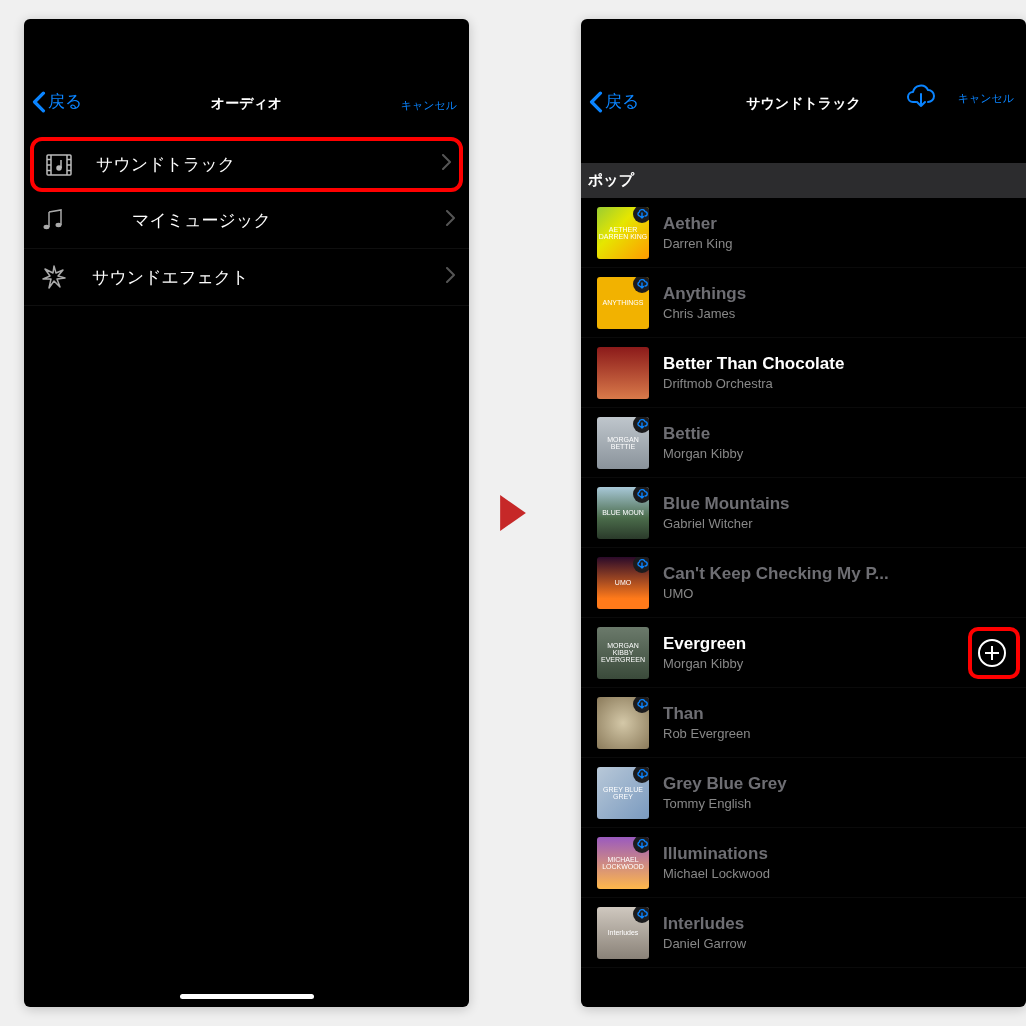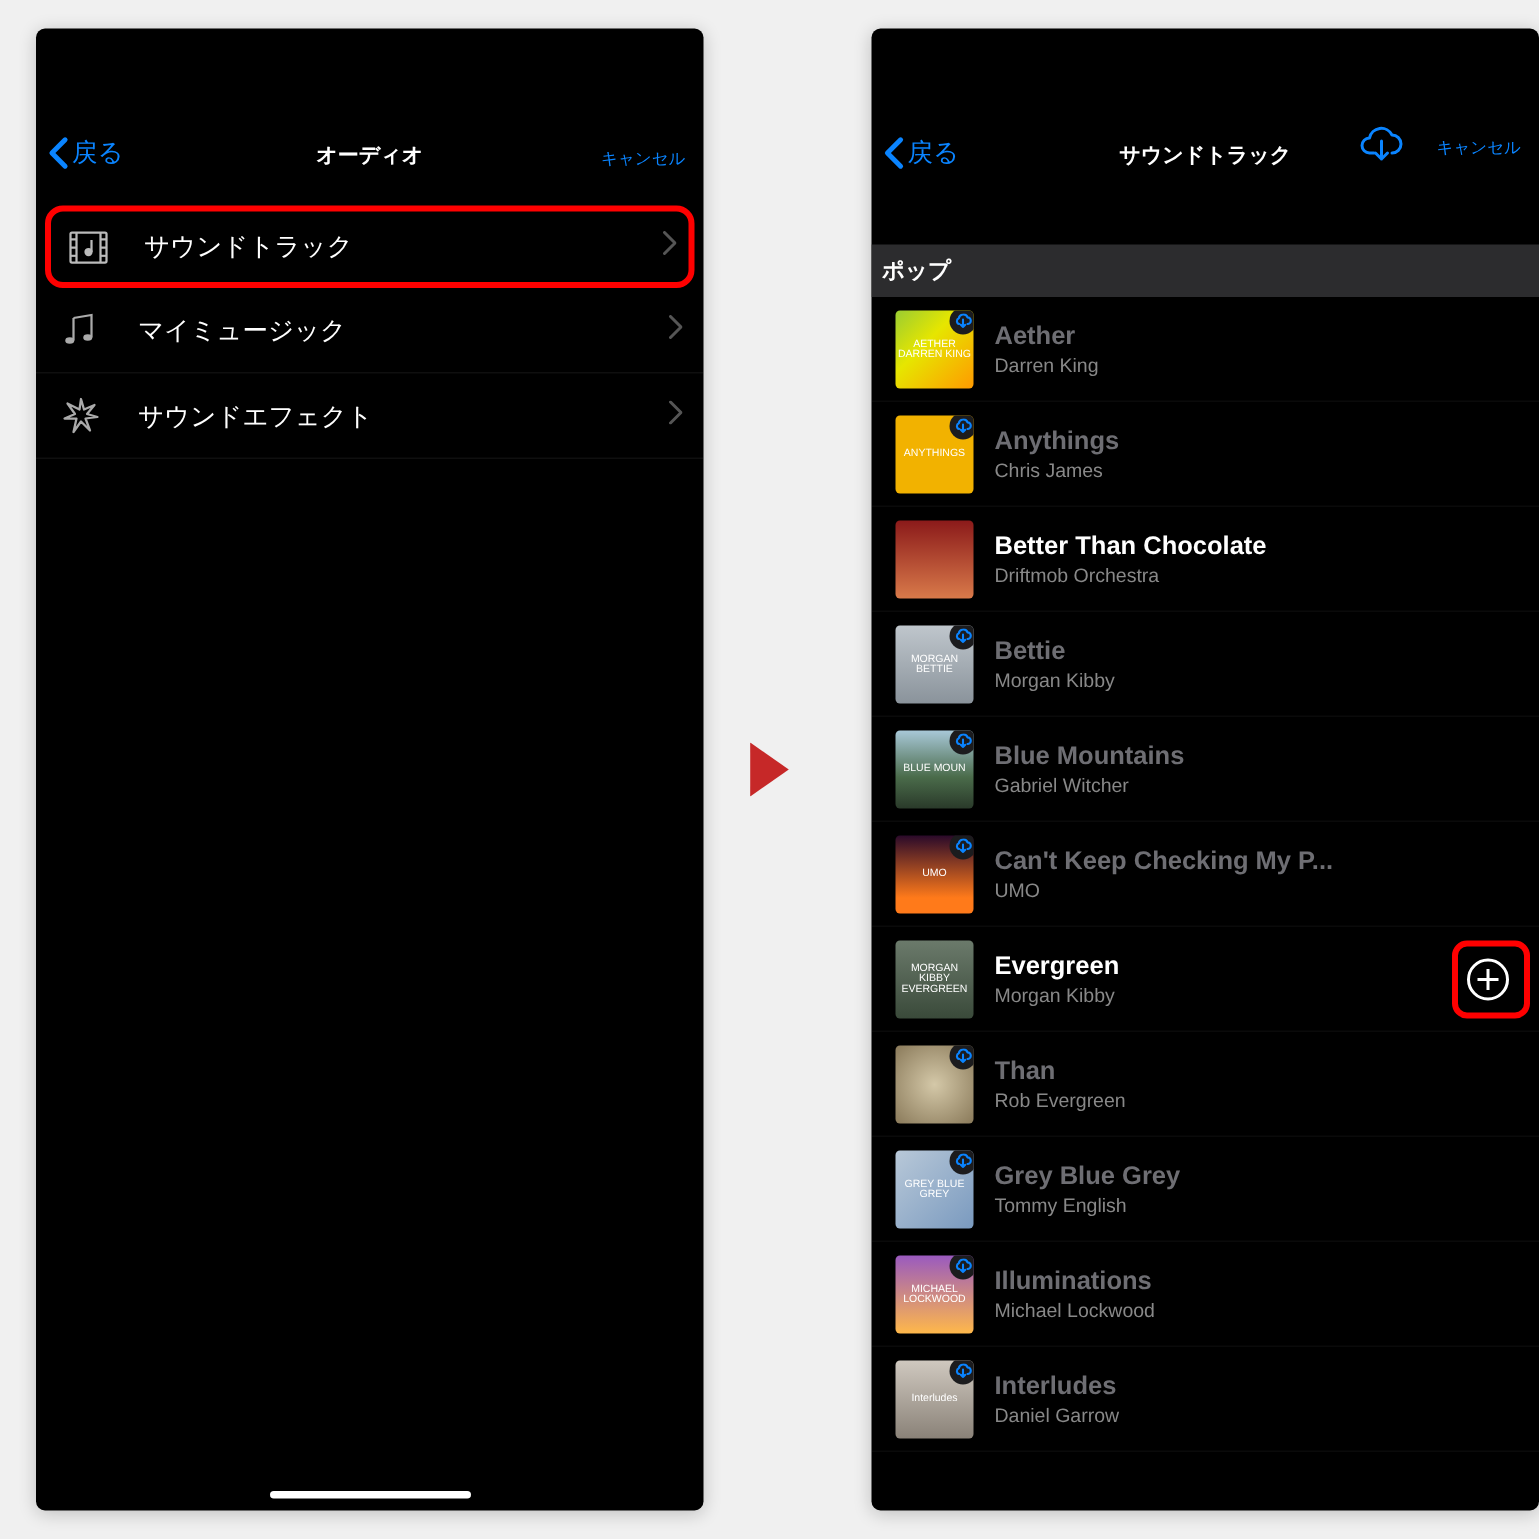--- a/index.html
+++ b/index.html
@@ -219,21 +219,21 @@
           </svg>
       </span>
       <span class="label">サウンドトラック</span>
       <span class="chevron">
         <svg width="9" height="16" viewBox="0 0 9 16" fill="none" stroke="#555" stroke-width="2" stroke-linecap="round" stroke-linejoin="round">
             <polyline points="1,1 8,8 1,15"></polyline>
           </svg>
       </span>
     </div>
 
-    <div class="menu-row" style="margin-left:0;">
+    <div class="menu-row" style="margin-left:0;gap:40px;">
       <span class="icon-slot">
         <svg width="22" height="24" viewBox="0 0 22 24" fill="none" stroke="#aaa" stroke-width="1.5">
             <path d="M7 4 L19 2 L19 17"></path>
             <path d="M7 4 L7 19"></path>
             <ellipse cx="4.5" cy="19" rx="3" ry="2.2" fill="#aaa" stroke="none"></ellipse>
             <ellipse cx="16.5" cy="17" rx="3" ry="2.2" fill="#aaa" stroke="none"></ellipse>
           </svg>
       </span>
       <span class="label">マイミュージック</span>
       <span class="chevron">

